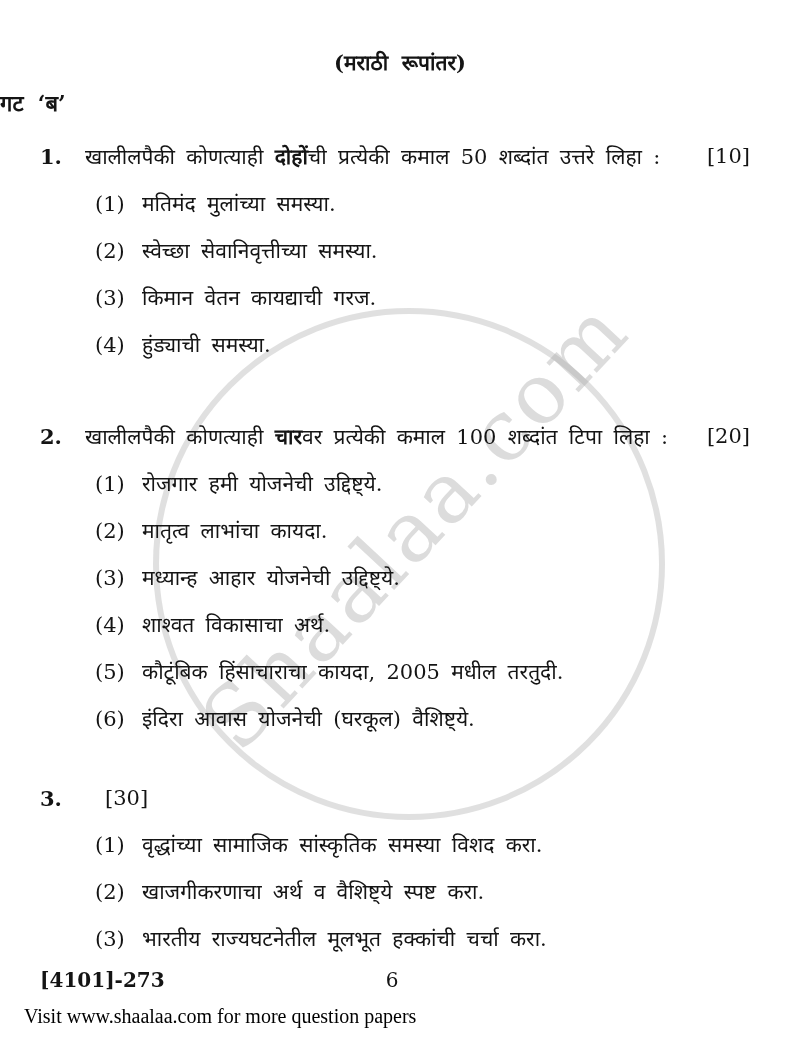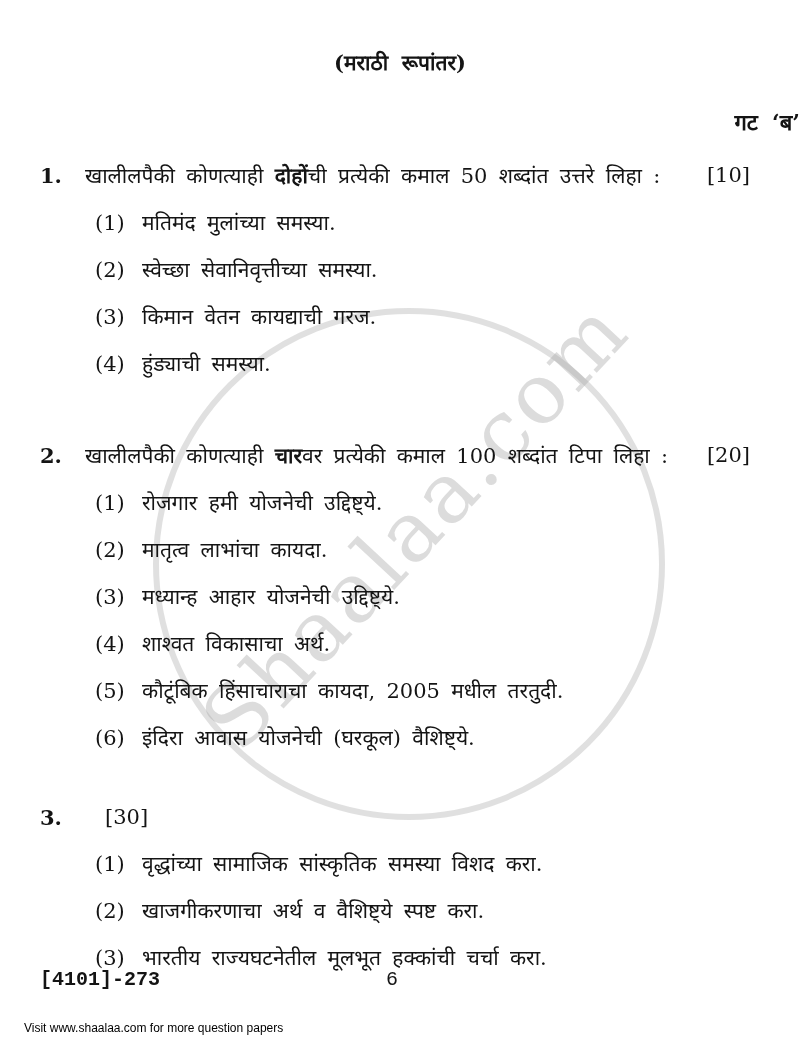--- a/index.html
+++ b/index.html
@@ -25,46 +25,46 @@
     color: rgba(168,168,168,0.40);
     font-family:"DejaVu Serif", serif;
   }
   
   .content { position:relative; z-index:1; }
   .header-note {
     padding-top:48px; text-align:center;
     font-size:21px; font-weight:bold; word-spacing:0.3em;
   }
   .section-title {
-    margin-top:30px; text-align:right;
+    margin-top:11px; text-align:left;
     font-size:22px; font-weight:bold; word-spacing:0.3em;
   }
   .question { padding:0 50px 0 40px; }
   #q1 { margin-top:26px; }
   #q2 { margin-top:64px; }
   #q3 { margin-top:52px; }
   .q-head { display:flex; align-items:flex-start; font-size:21px; line-height:27px; }
   .q-num { width:45px; font-weight:bold; flex:0 0 auto; }
   .q-text { flex:1 1 auto; word-spacing:0.22em; }
   .q-text b { font-weight:bold; }
   .q-marks { flex:0 0 auto; margin-left:20px; }
   .q-items { margin-top:6px; }
   .item { display:flex; margin:20px 0 0 55px; font-size:21px; line-height:27px; }
   .i-num { width:47px; flex:0 0 auto; }
   .i-text { flex:1 1 auto; word-spacing:0.22em; }
   
-  .footer-row { position:absolute; left:40px; right:56px; top:968px; z-index:1; font-size:20px;font-family:Liberation Mono, monospace; }
+  .footer-row { position:absolute; left:40px; right:56px; top:968px; z-index:1; font-size:20px; }
   .paper-code { font-weight:bold; }
   .page-num {
     position:absolute; left:50%; transform:translateX(-50%); top:0;
   }
   .banner {
     position:absolute; left:24px; top:1005px; z-index:1;
-    font-family:Liberation Sans, sans-serif;
-    font-size:12px; color:#000;margin-top:16px;
+    font-family:Liberation Serif, serif;
+    font-size:20px; color:#000;
   }
 </style>
 </head>
 <body>
 
 <div class="page">
 
   <div class="wm-layer">
     <div class="wm-circle"></div>
     <div class="wm-text">Shaalaa.com</div>

